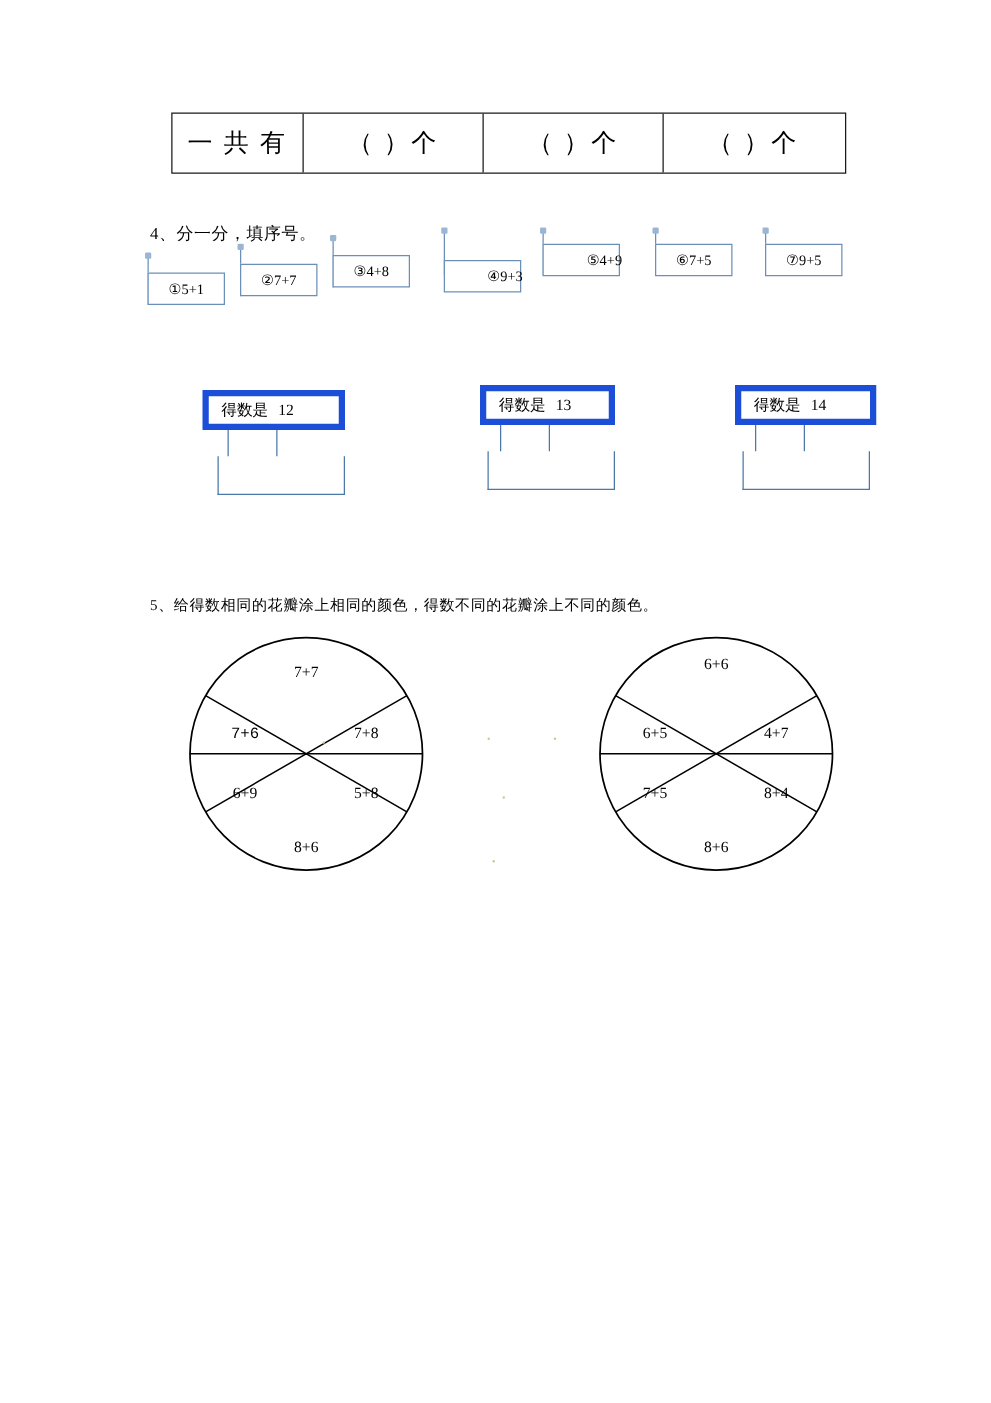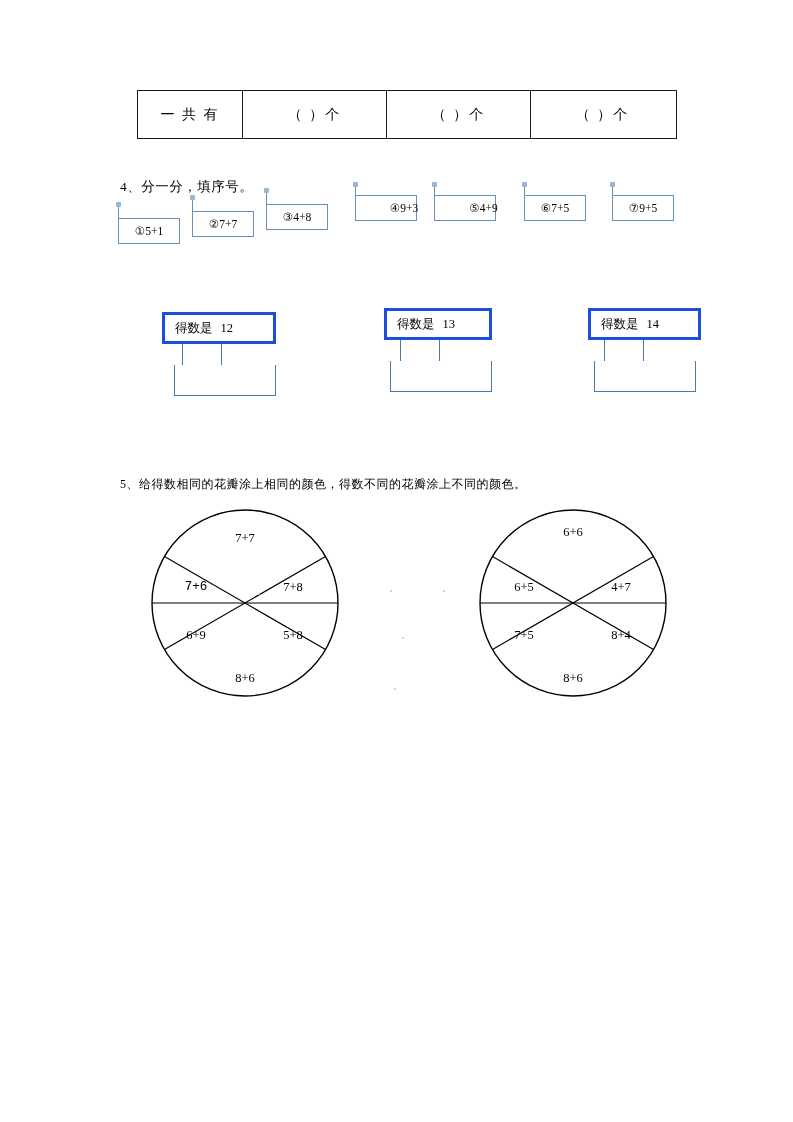--- a/index.html
+++ b/index.html
@@ -32,21 +32,21 @@
     height: 47px;
     border: 1px solid #1a1a1a;
     border-collapse: collapse;
     display: flex;
   }
   .top-table .cell {
     border-right: 1px solid #1a1a1a;
     display: flex;
     align-items: center;
     justify-content: center;
-    font-size: 14px;
+    font-size: 20px;
     letter-spacing: 2px;
   }
   .top-table .cell:last-child { border-right: none; }
   .cell-0 { width: 104px; }
   .cell-1, .cell-2, .cell-3 { width: 143px; }
   .paren-cell {
     font-size: 13px;
     letter-spacing: 0px;
   }
 
@@ -92,21 +92,21 @@
   }
 
   
   .resbox {
     position: absolute;
   }
   .resbox .top {
     position: absolute;
     left: 0; top: 0;
     box-sizing: border-box;
-    border: 3px solid #1d4ed8;
+    border: 5px solid #1d4ed8;
     background: #fff;
     display: flex;
     align-items: center;
     font-size: 12.5px;
     padding-left: 10px;
     height: 32px;
   }
   .resbox .top .num {
     margin-left: 8px;
     font-size: 12.5px;
@@ -183,21 +183,21 @@
 
   <div class="flag" style="left:266px; top:186px; width:62px; height:48px;">
     <div class="pole" style="top:6px; height:38px;"></div>
     <div class="knob" style="top:2px;"></div>
     <div class="body" style="top:18px;">③4+8</div>
   </div>
 
   <div class="flag" style="left:355px; top:181px; width:62px; height:44px;">
     <div class="pole" style="top:5px; height:34px;"></div>
     <div class="knob" style="top:1px;"></div>
-    <div class="body" style="top:14px;padding-left:36px;">④9+3</div>
+    <div class="body" style="top:27px;padding-left:36px;">④9+3</div>
   </div>
 
   <div class="flag" style="left:434px; top:181px; width:62px; height:44px;">
     <div class="pole" style="top:5px; height:34px;"></div>
     <div class="knob" style="top:1px;"></div>
     <div class="body" style="top:14px;padding-left:37px;">⑤4+9</div>
   </div>
 
   <div class="flag" style="left:524px; top:181px; width:62px; height:44px;">
     <div class="pole" style="top:5px; height:34px;"></div>

